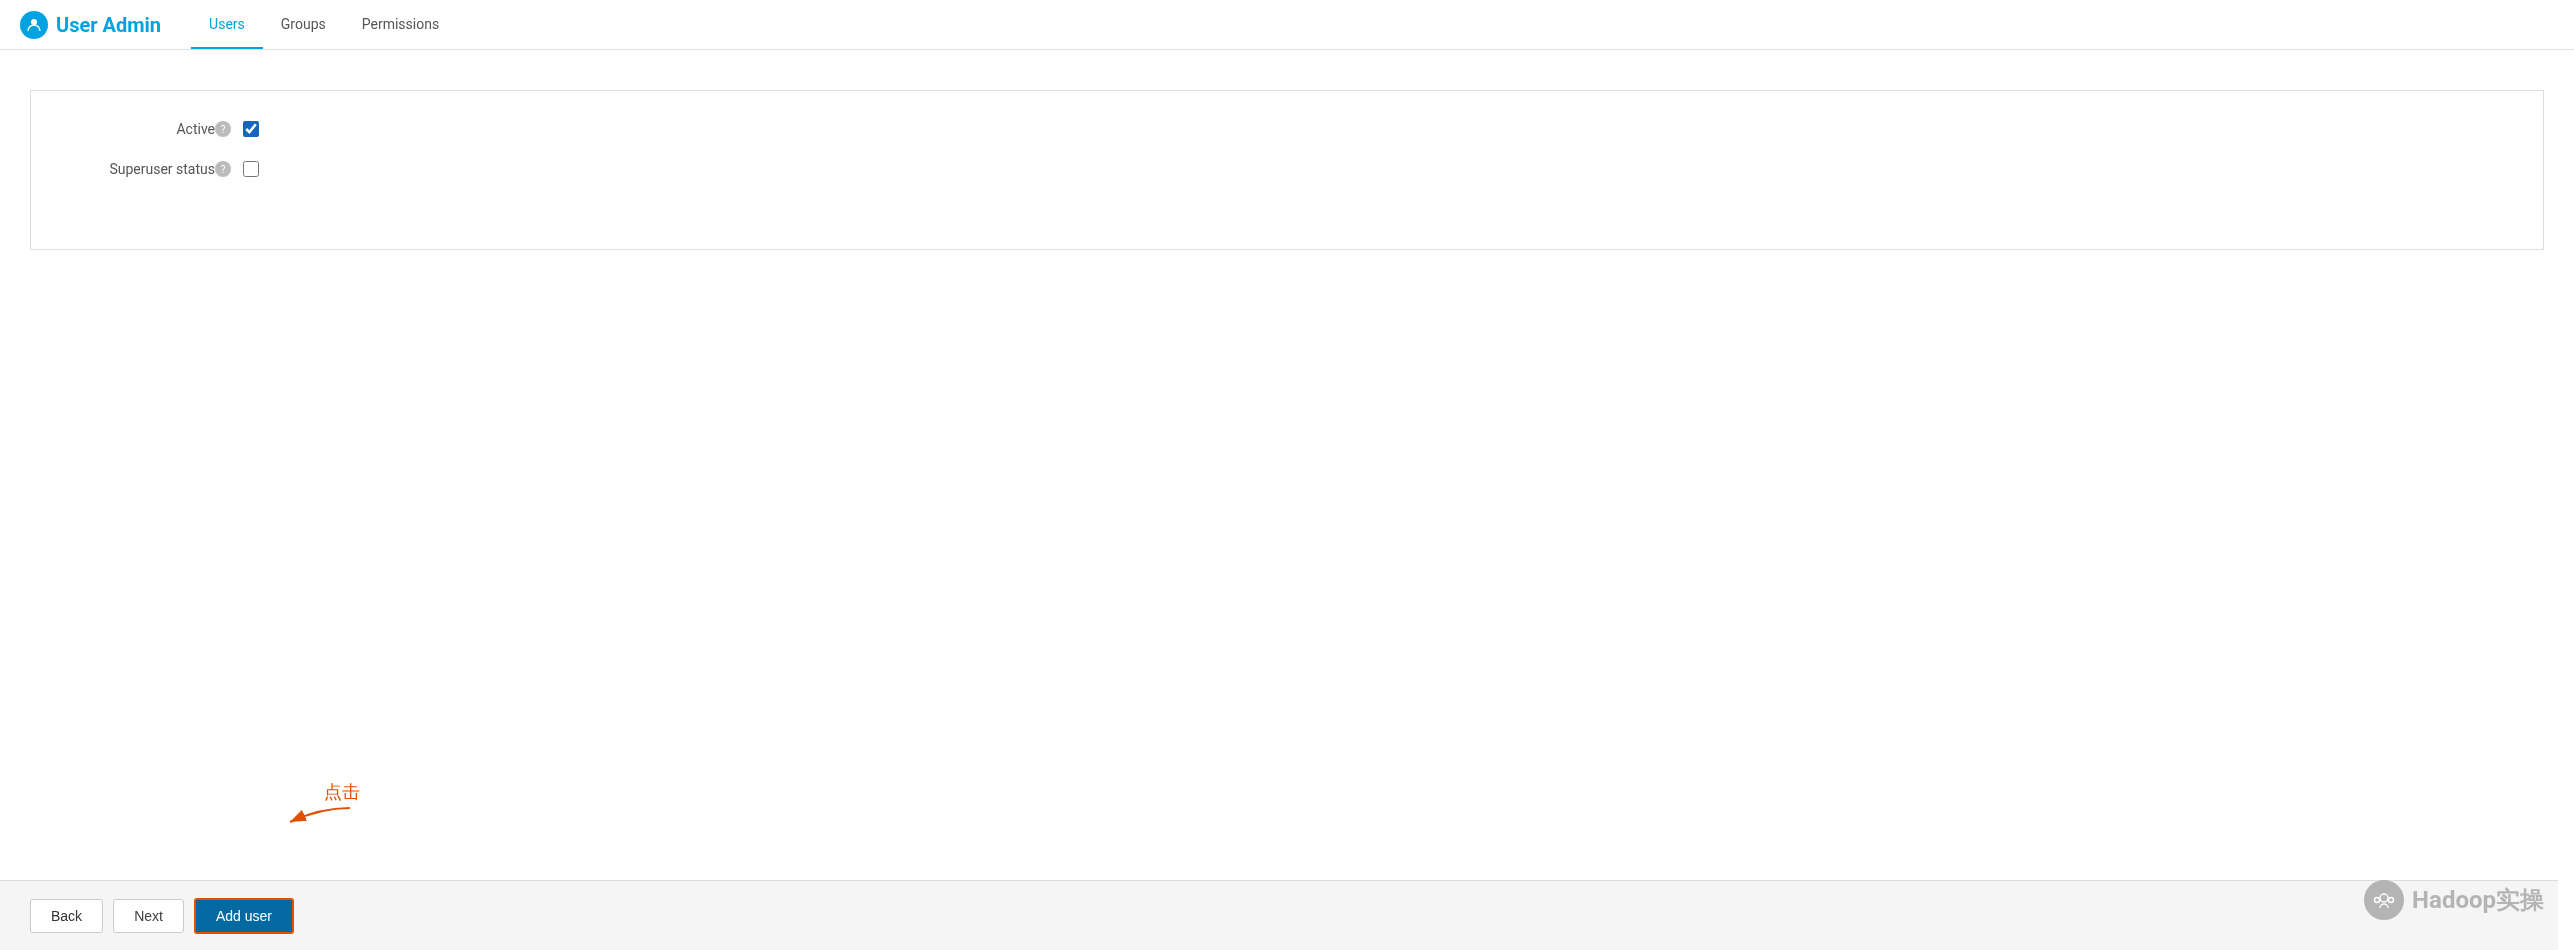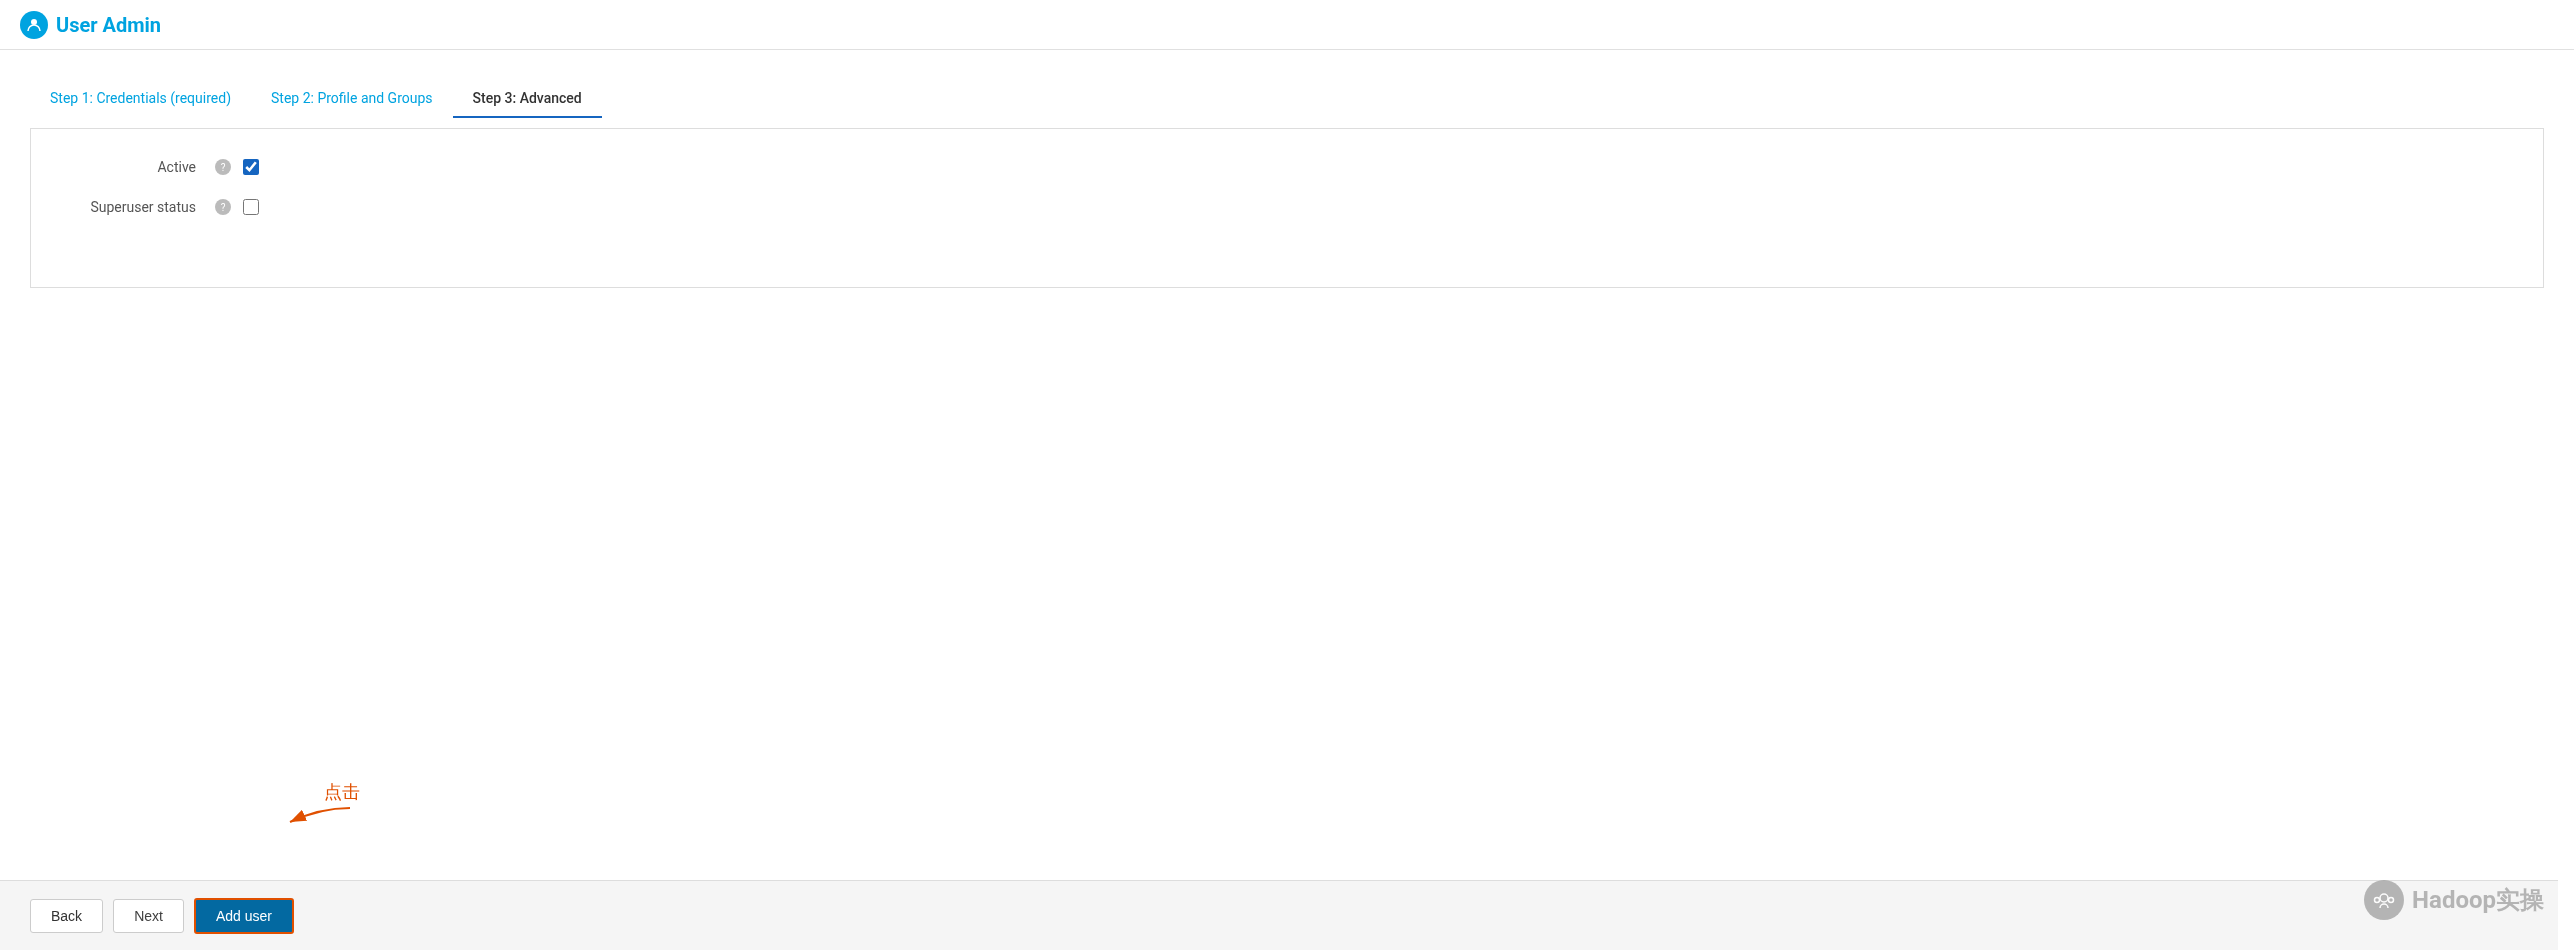--- a/index.html
+++ b/index.html
@@ -100,21 +100,21 @@
       align-items: center;
       margin-bottom: 24px;
       gap: 12px;
     }
 
     .form-label {
       font-size: 14px;
       color: #555;
       display: flex;
       align-items: center;
-      gap: 19px;
+      gap: 0;
       width: 160px;
       justify-content: flex-end;
     }
 
     .help-icon {
       width: 16px;
       height: 16px;
       border-radius: 50%;
       background: #bbb;
       color: white;
@@ -227,29 +227,29 @@
 <nav class="top-nav">
   <div class="brand">
     <div class="brand-icon">
       <svg width="16" height="16" viewBox="0 0 16 16" fill="none">
         <circle cx="8" cy="5" r="3" fill="white"></circle>
         <path d="M2 14c0-3.3 2.7-6 6-6s6 2.7 6 6" stroke="white" stroke-width="1.5" fill="none"></path>
       </svg>
     </div>
     <span>User Admin</span>
   </div>
+  <div class="nav-tabs">
+    <div class="nav-tab active">Users</div>
+    <div class="nav-tab">Groups</div>
+    <div class="nav-tab">Permissions</div>
+  </div>
 </nav>
 
 <div class="main-content">
 
-  <div class="step-tabs">
-    <div class="step-tab">Step 1: Credentials (required)</div>
-    <div class="step-tab">Step 2: Profile and Groups</div>
-    <div class="step-tab active">Step 3: Advanced</div>
-  </div>
 
   <div class="form-panel">
 
     <div class="form-row">
       <label class="form-label">
         <span>Active</span>
         <span class="help-icon">?</span>
       </label>
       <input type="checkbox" class="checkbox-input" checked="" style="">
     </div>

